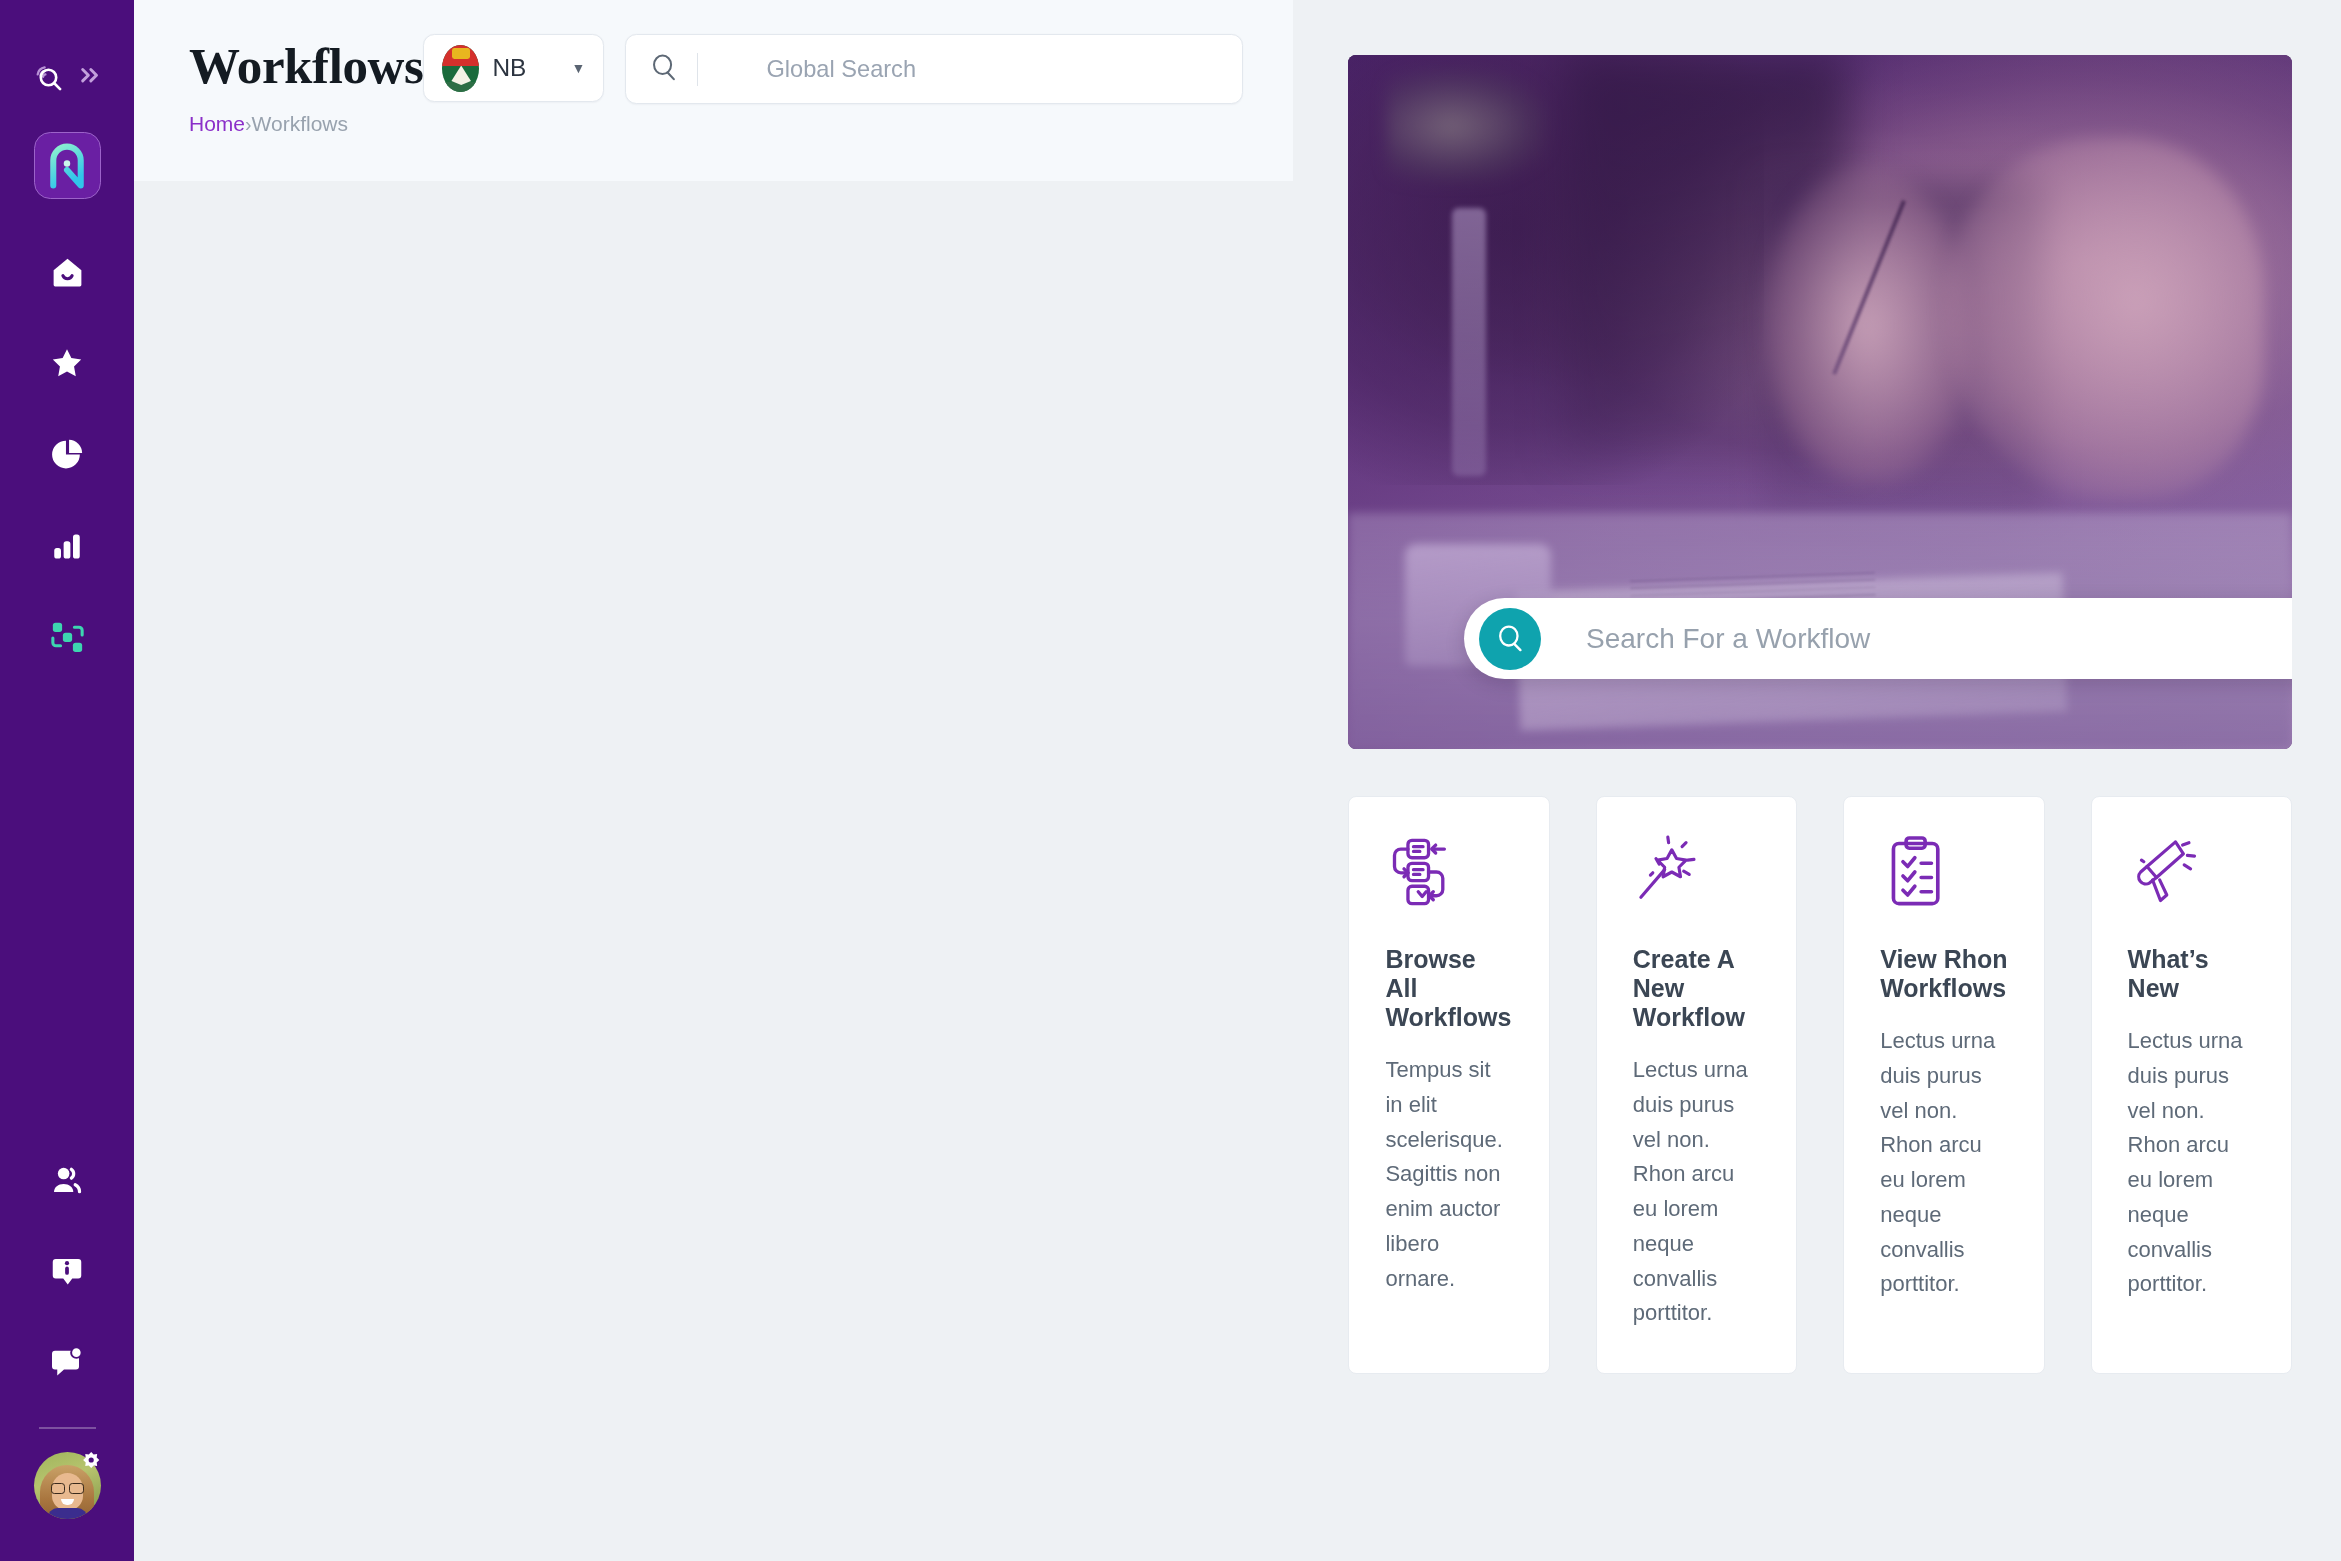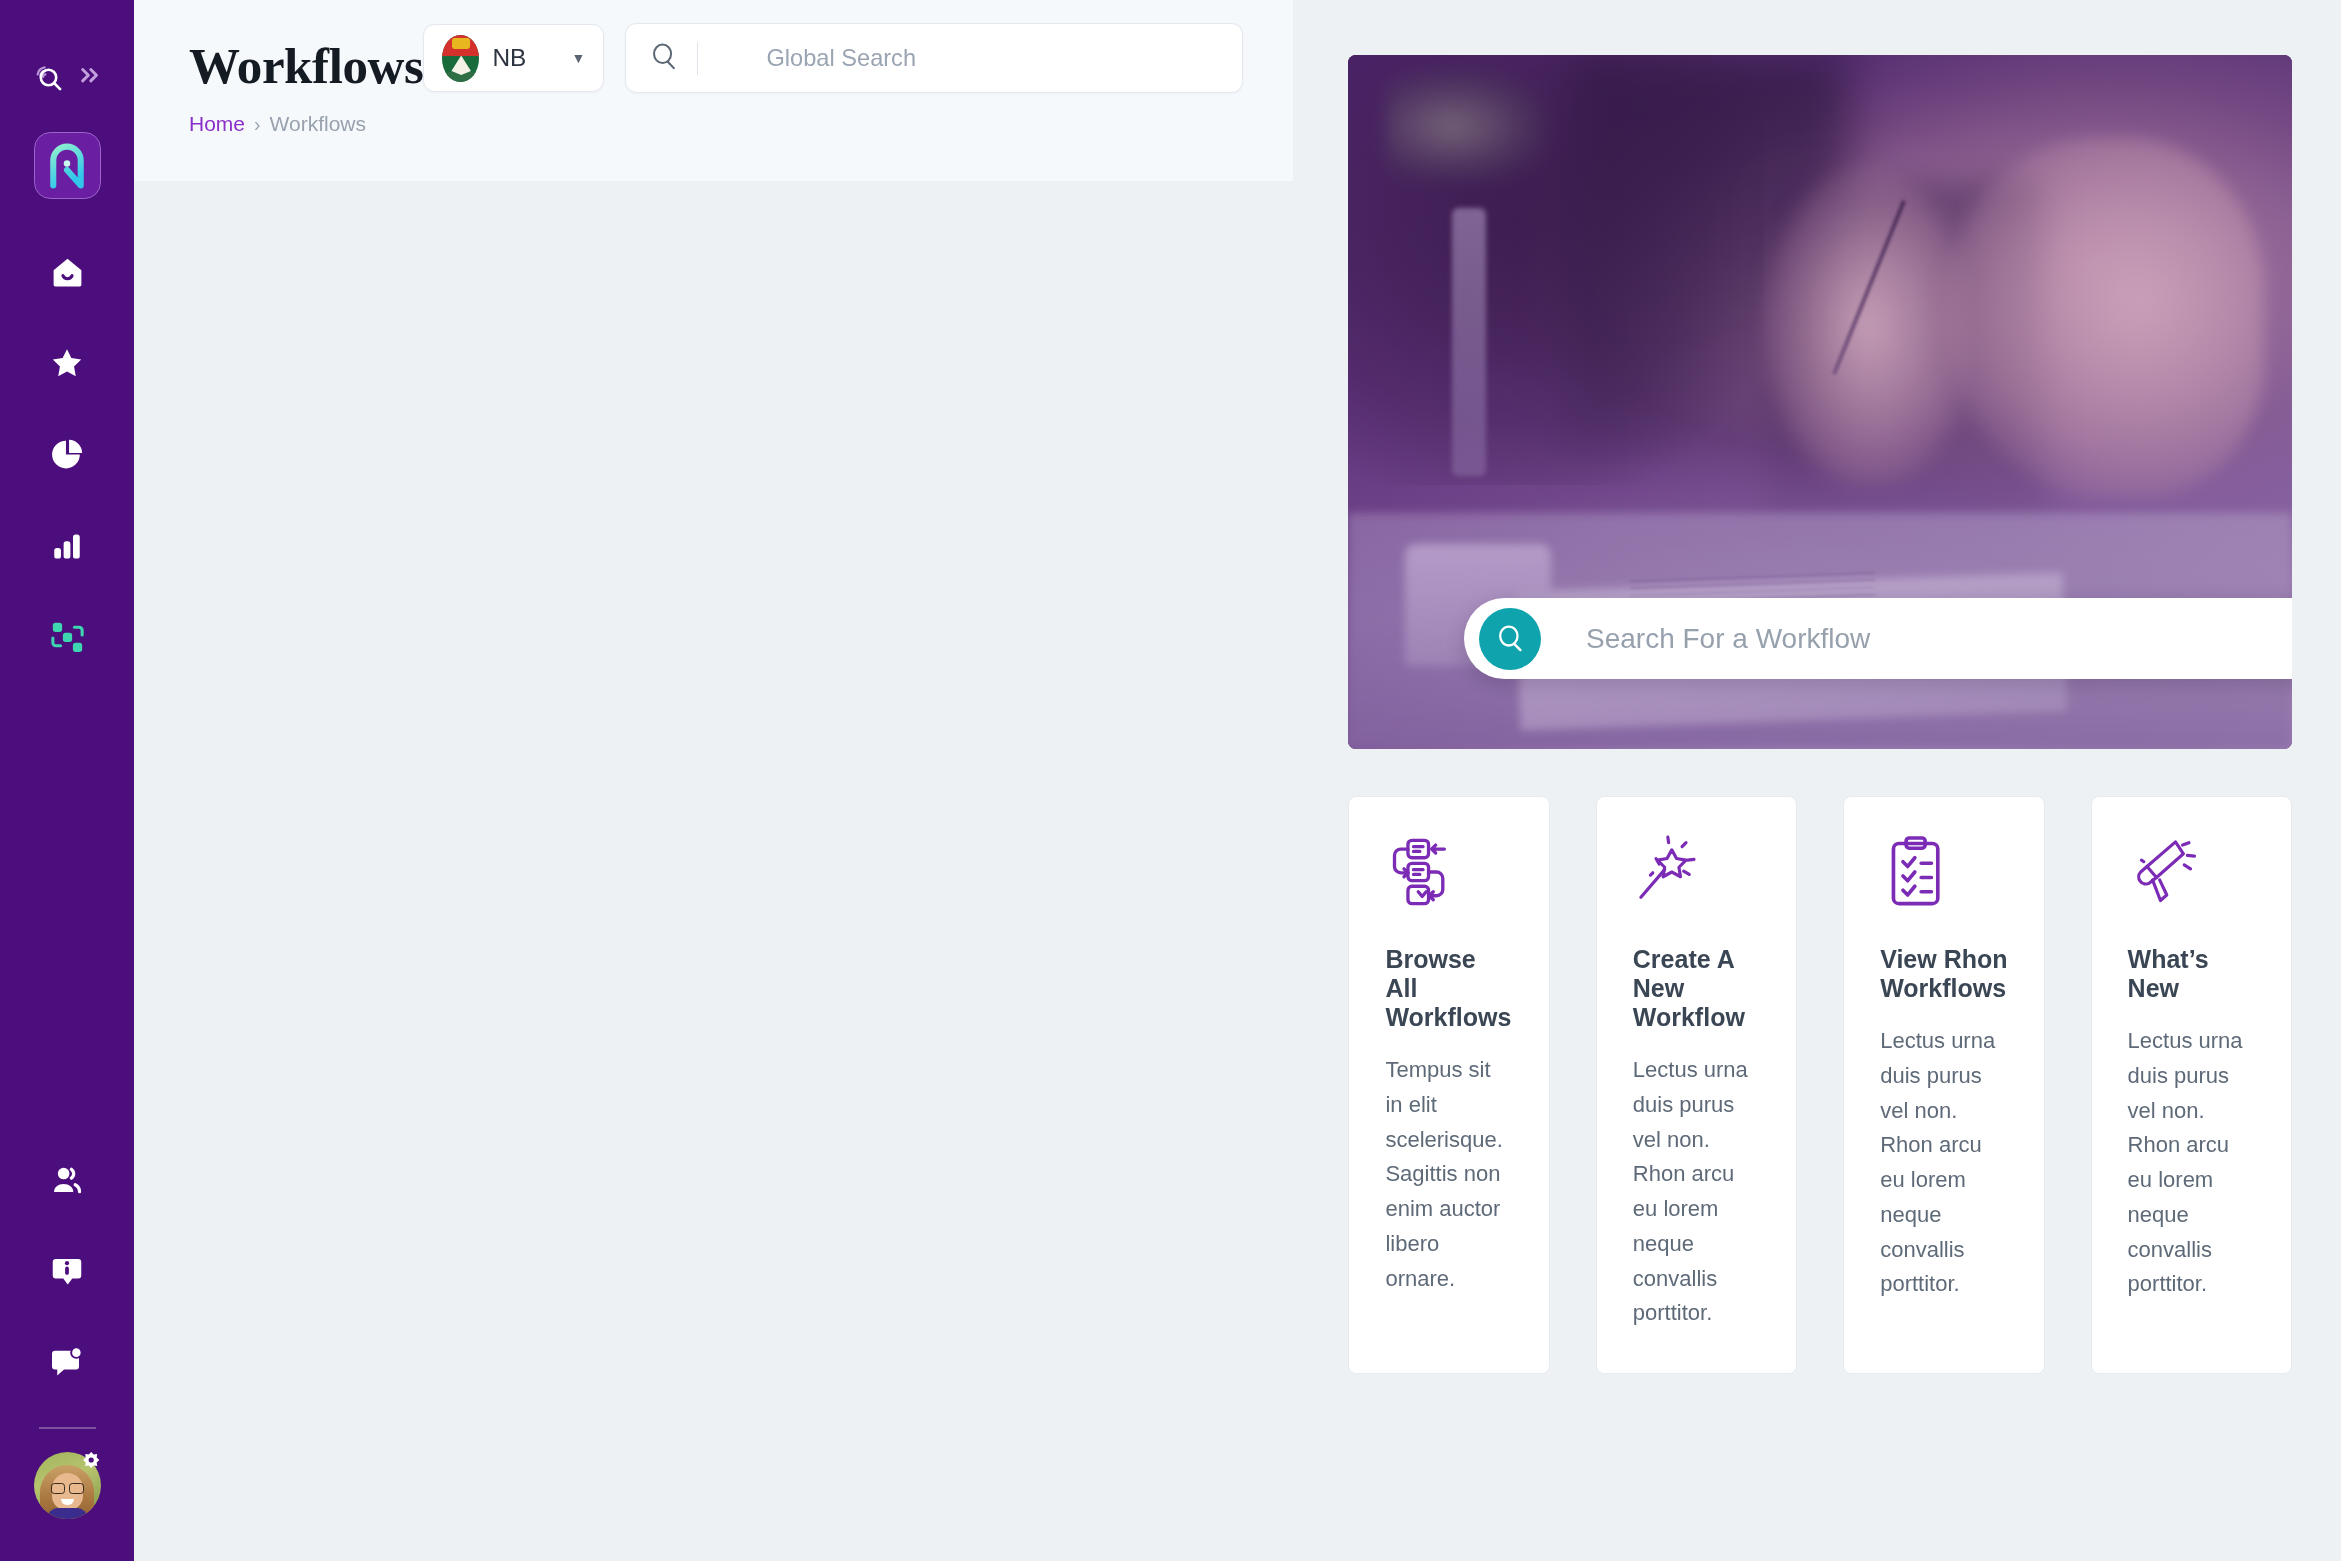--- a/index.html
+++ b/index.html
@@ -89,26 +89,26 @@
   }
   .hd-left { padding-top: 41px; }
   .page-title {
     font-family: "Liberation Serif", serif;
     font-weight: 700;
     font-size: 51px;
     color: #141b22;
     letter-spacing: -0.4px;
     line-height: 1;
   }
-  .breadcrumb { margin-top: 20.3px; font-size: 21px; display:flex; align-items:center; gap:9px; }
+  .breadcrumb { margin-top: 20.3px; font-size: 21px; display:flex; align-items:center; }
   .bc-home { color:#8b2fc9; }
   .bc-sep { color:#9aa5b1; font-size:19.5px; }
   .bc-cur { color:#98a2ae; }
 
-  .hd-right { padding-top: 23px; display:flex; align-items:center; gap: 21px; }
+  .hd-right { padding-top: 34px; display:flex; align-items:flex-start; gap: 21px; }
   .region-select {
     width: 181px; height: 68px; background:#fff;
     border:0.8px solid #e3e8ee; border-radius: 11.4px;
     display:flex; align-items:center; gap:13px; padding: 0 18px;
     box-shadow: 0 0.8px 1.6px rgba(16,24,40,0.04);
     cursor:pointer;
   }
   .flag {
     width:37px; height:47px; border-radius:50%/50%;
     overflow:hidden; position:relative; flex:0 0 37px;

